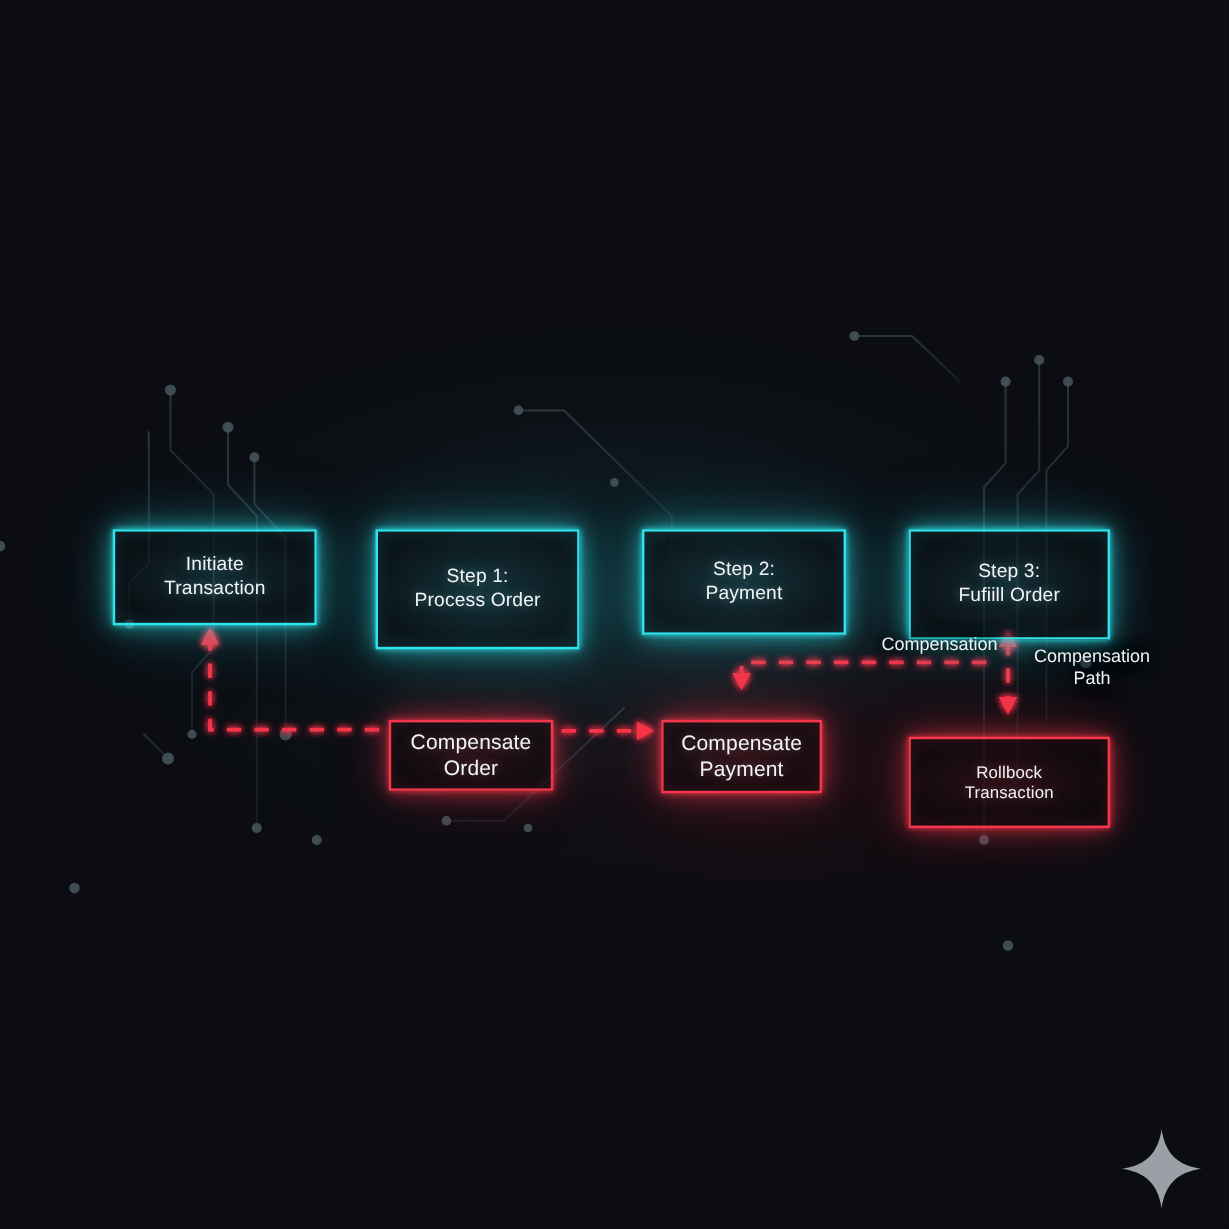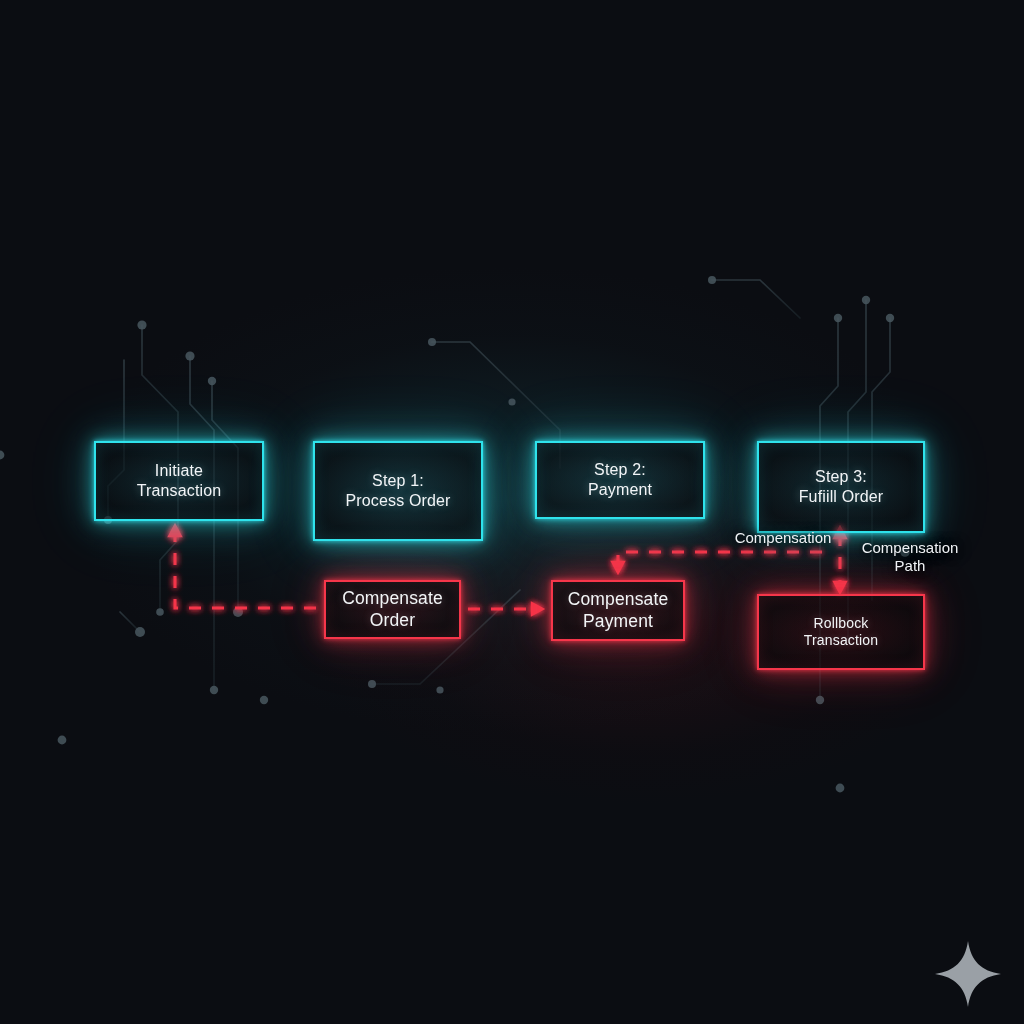--- a/index.html
+++ b/index.html
@@ -47,20 +47,21 @@
     font-size:17.5px;
     background:
       radial-gradient(ellipse at 50% 50%, rgba(78,16,24,0.42) 0%, rgba(16,8,10,0.55) 72%);
     box-shadow:
       0 0 5px rgba(246,54,74,0.85),
       0 0 16px rgba(246,54,74,0.55),
       0 0 38px rgba(246,54,74,0.28),
       0 0 66px rgba(246,54,74,0.14),
       inset 0 0 16px rgba(246,54,74,0.12);
     text-shadow:0 0 9px rgba(255,190,198,0.30);
+    margin-top:20px;
   }
   .node.red.big{font-size:14px;}
 
   
   .edge-label{
     position:absolute;color:#f0f3f6;font-size:15px;line-height:1.22;
     text-align:center;white-space:pre-line;
     text-shadow:0 0 7px rgba(0,0,0,0.95),0 0 14px rgba(0,0,0,0.8);
   }
 
@@ -185,21 +186,21 @@
   <div class="node cyan" style="left:94px;top:441px;width:170px;height:80px;">
     <span class="lbl">Initiate
 Transaction</span>
   </div>
 
   <div class="node cyan" style="left:313px;top:441px;width:170px;height:100px;text-align:center;">
     <span class="lbl">Step 1:
 Process Order</span>
   </div>
 
-  <div class="node cyan" style="left:535px;top:441px;width:170px;height:78px;">
+  <div class="node cyan" style="left:535px;top:441px;width:170px;height:88px;">
     <span class="lbl">Step 2:
 Payment</span>
   </div>
 
   <div class="node cyan" style="left:757px;top:441px;width:168px;height:92px;">
     <span class="lbl">Step 3:
 Fufiill Order</span>
   </div>
 
   <div class="node red" style="left:324px;top:580px;width:137px;height:59px;">

